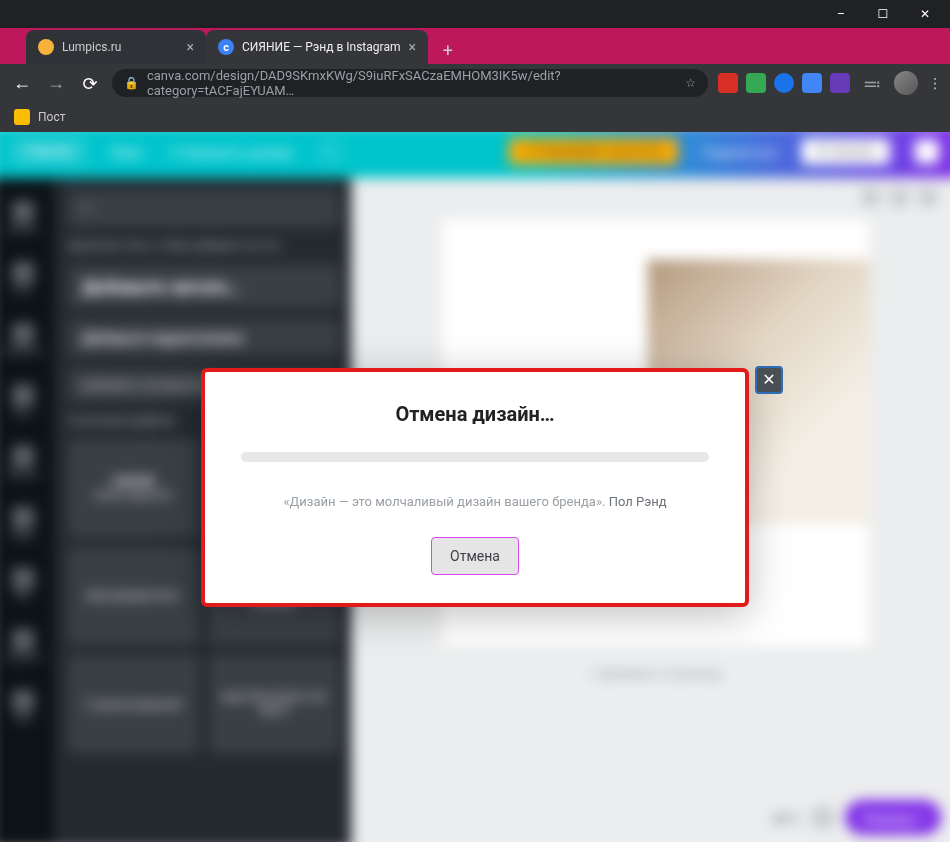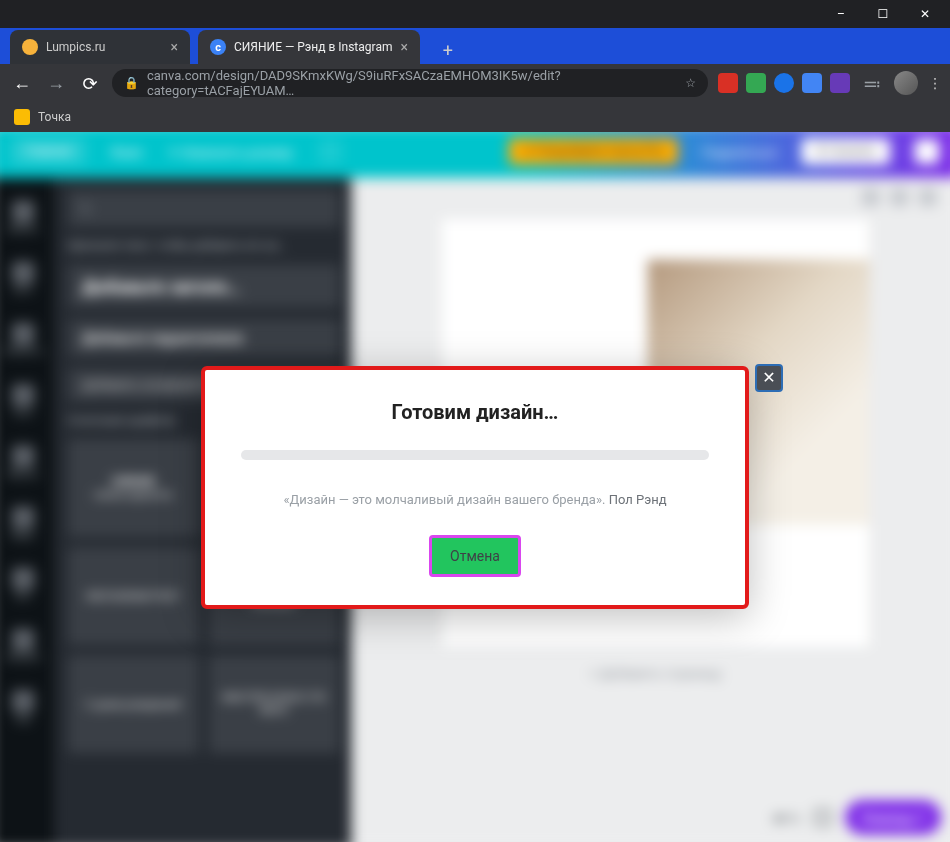--- a/index.html
+++ b/index.html
@@ -1,20 +1,20 @@
 <!DOCTYPE html>
 <html><head>
 <meta charset="utf-8">
 <style>
 *{box-sizing:border-box;margin:0;padding:0;font-family:-apple-system,BlinkMacSystemFont,"Segoe UI",Roboto,sans-serif}
 body{width:950px;height:842px;background:#fff;overflow:hidden;position:relative}
 .browser-frame{width:100%;height:100%;background:#202124;display:flex;flex-direction:column}
 .title-bar{height:28px;background:#202124;display:flex;justify-content:flex-end;align-items:center;padding:0 4px}
 .win-btn{width:42px;height:26px;display:flex;align-items:center;justify-content:center;color:#fff;font-size:12px}
-.tab-strip{height:36px;background:#1d4ed8;display:flex;align-items:flex-end;padding-left:10px;gap:8px}
+.tab-strip{height:36px;background:#be185d;display:flex;align-items:flex-end;padding-left:26px;gap:0}
 .tab{height:34px;display:flex;align-items:center;padding:0 12px;font-size:12px;color:#ccc;border-radius:8px 8px 0 0;min-width:180px;gap:8px}
 .tab.inactive{background:#2f3237}
 .tab.active{background:#35363a;color:#eee}
 .tab-fav{width:16px;height:16px;border-radius:50%;display:inline-block}
 .fav1{background:#f7b23b}
 .fav2{background:#3b82f6;display:flex;align-items:center;justify-content:center;color:#fff;font-size:11px;font-weight:bold}
 .tab-close{margin-left:auto;color:#aaa;font-size:14px}
 .new-tab{width:28px;height:28px;color:#ccc;display:flex;align-items:center;justify-content:center;font-size:18px;margin-left:6px}
 .toolbar{height:38px;background:#35363a;display:flex;align-items:center;padding:0 10px;gap:10px}
 .nav-btn{color:#9aa0a6;font-size:18px;width:24px;text-align:center}
@@ -63,21 +63,21 @@
 .zoom{color:#6b7075;font-size:13px;font-weight:600}
 .expand{width:16px;height:16px;border:2px solid #6b7075}
 .help{height:34px;padding:0 16px;background:#7d2ae8;color:#fff;font-size:13px;font-weight:600;border-radius:17px;display:flex;align-items:center;gap:6px}
 .modal-overlay{position:absolute;inset:0;display:flex;align-items:center;justify-content:center}
 .modal-wrap{position:relative}
 .modal{width:548px;background:#fff;border-radius:6px;border:4px solid #e21a1a;padding:30px 36px 28px;text-align:center;box-shadow:0 8px 40px rgba(0,0,0,.25)}
 .m-title{font-size:20px;font-weight:700;color:#222;margin-bottom:26px}
 .prog{width:100%;height:10px;background:#e6e7e9;border-radius:5px;margin-bottom:32px}
 .quote{font-size:13px;color:#9aa0a6;margin-bottom:28px}
 .quote b{color:#6d7278;font-weight:400}
-.cancel{display:inline-block;padding:10px 18px;border:3px solid #d946ef;border-radius:4px;font-size:14px;color:#3e4247;background:#22c55e;cursor:pointer}
+.cancel{display:inline-block;padding:10px 18px;border:1px solid #d946ef;border-radius:4px;font-size:14px;color:#3e4247;background:#e5e5e5;cursor:pointer}
 .modal-close{position:absolute;top:-2px;right:-34px;width:28px;height:28px;background:#4a4e55;color:#fff;display:flex;align-items:center;justify-content:center;border-radius:4px;font-size:16px;cursor:pointer;border:2px solid #2d6db5}
 svg.icon{width:14px;height:14px;fill:currentColor}
 </style>
 </head>
 <body>
 
 <div class="browser-frame">
   <div class="title-bar">
     <div class="win-btn">–</div>
     <div class="win-btn">☐</div>
@@ -114,21 +114,21 @@
       <span class="ext e4"></span>
       <span class="ext e5"></span>
     </div>
     <span class="nav-btn">≕</span>
     <span class="avatar"></span>
     <span class="menu-dots">⋮</span>
   </div>
 
   <div class="bookmarks">
     <span class="bm-fav"></span>
-    <span>Точка</span>
+    <span>Пост</span>
   </div>
 
   <div class="content">
 
     <div class="blurred-app">
       <div class="app-header">
         <span class="header-pill">Главная</span>
         <span style="color:#fff;font-size:13px">Файл</span>
         <span style="color:#fff;font-size:13px">✦ Изменить размер</span>
         <span class="header-btn"></span>
@@ -214,21 +214,21 @@
             <span class="expand"></span>
             <span class="help">Помощь  ?</span>
           </div>
         </div>
       </div>
     </div>
 
     <div class="modal-overlay">
       <div class="modal-wrap">
         <div class="modal">
-          <div class="m-title">Готовим дизайн…</div>
+          <div class="m-title">Отмена дизайн…</div>
           <div class="prog"></div>
           <div class="quote">
             <span>«Дизайн — это молчаливый дизайн вашего бренда». </span><b>Пол Рэнд</b>
           </div>
           <button class="cancel">Отмена</button>
         </div>
         <div class="modal-close">✕</div>
       </div>
     </div>
 

